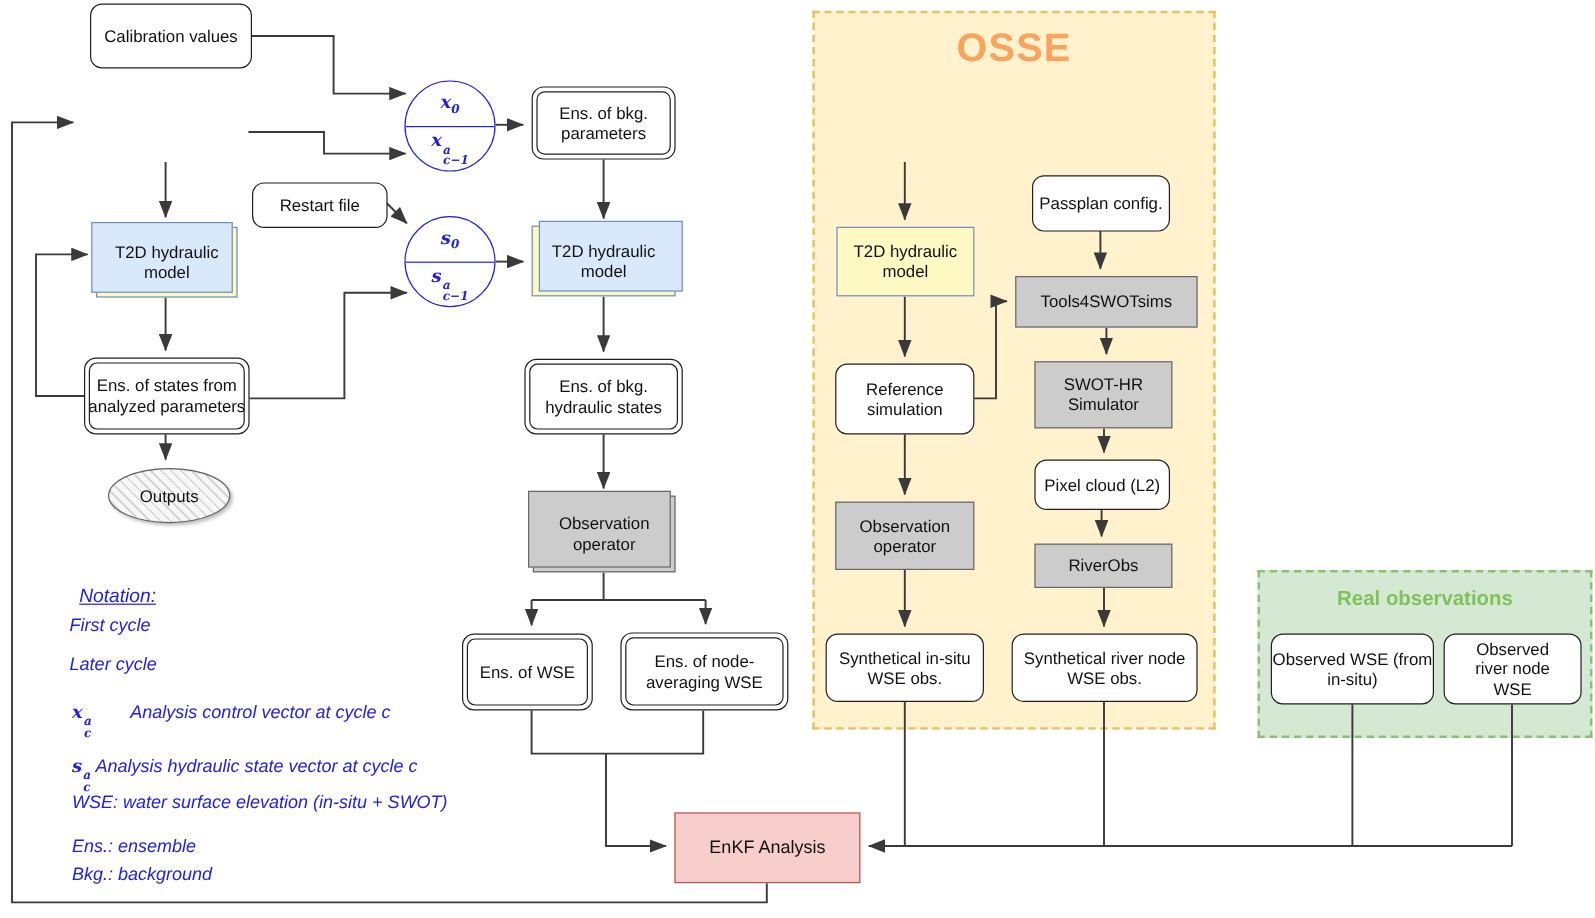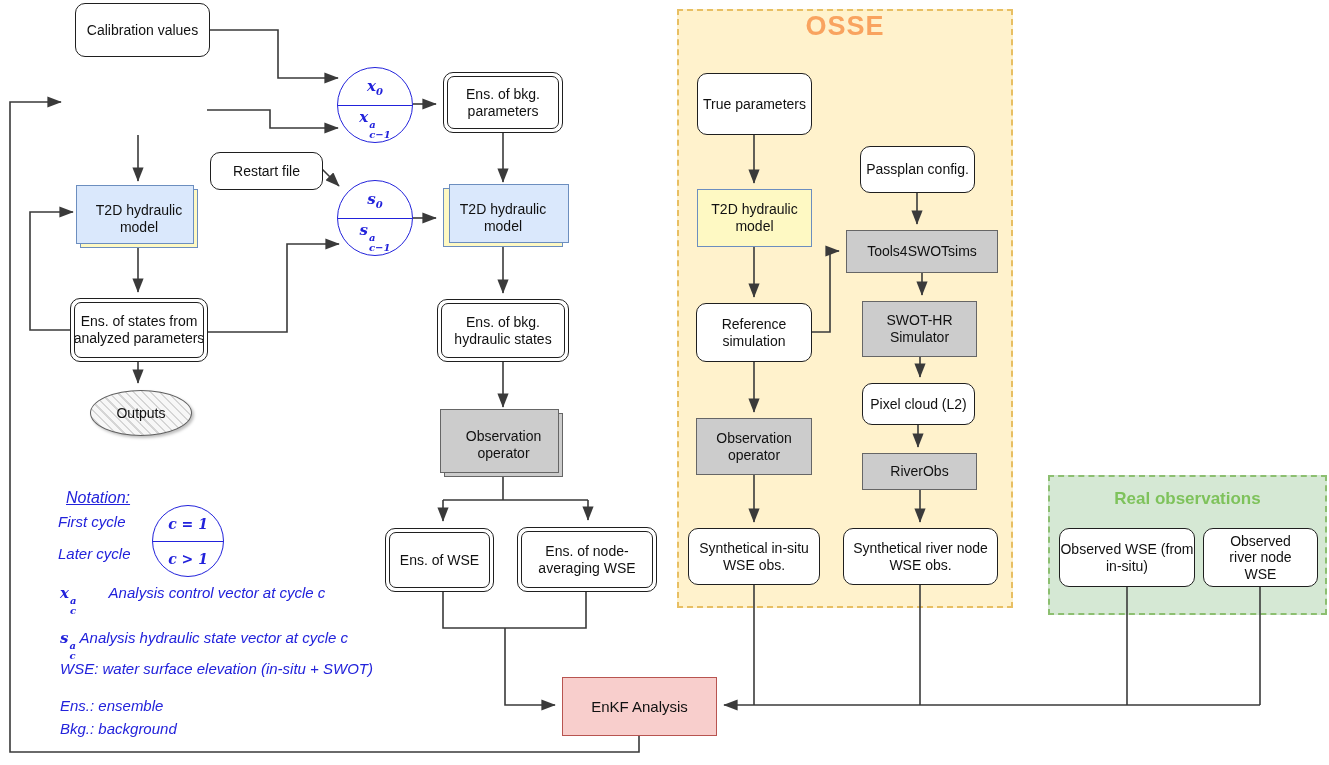--- a/index.html
+++ b/index.html
@@ -4,21 +4,21 @@
 <style>
   html,body{margin:0;padding:0;background:#fff;}
   #canvas{
     position:relative;width:1329px;height:765px;background:#ffffff;overflow:hidden;
     font-family:"Liberation Sans","DejaVu Sans",sans-serif;color:#111;
   }
   .panel{position:absolute;z-index:0;box-sizing:border-box;}
   .panel.osse{background:#FFF2CC;border:2px dashed #E8BF63;}
   .panel.realobs{background:#D5E8D4;border:2px dashed #8CBF70;}
   .panel-title{position:absolute;width:100%;text-align:center;font-weight:bold;}
-  .panel.osse .panel-title{top:0;font-size:27px;color:#F9A35F;letter-spacing:1px;}
+  .panel.osse .panel-title{top:10px;font-size:33px;color:#F9A35F;letter-spacing:1px;}
   .panel.realobs .panel-title{top:12px;font-size:17px;color:#7EC25B;}
   svg.wires{position:absolute;left:0;top:0;z-index:1;}
   .node{
     position:absolute;z-index:2;box-sizing:border-box;display:flex;align-items:center;justify-content:center;
     text-align:center;font-size:14px;line-height:1.18;background:#fff;border:1.5px solid #1f1f1f;
   }
   .rounded{border-radius:10px;}
   .double{border-radius:10px;}
   .double::after{content:"";position:absolute;inset:3px;border:1.3px solid #1f1f1f;border-radius:7px;pointer-events:none;}
   .stack{--bg:#fff;--bc:#1f1f1f;}
@@ -172,23 +172,20 @@
     </div>
 
   <div class="node double" style="left:517px;top:527px;width:140px;height:65px">
     <span>Ens. of node-averaging WSE</span>
     </div>
 
   <div class="node pink" style="left:562px;top:677px;width:155px;height:59px">
     <span>EnKF Analysis</span>
     </div>
 
-  <div class="node rounded" style="left:697px;top:73px;width:115px;height:62px">
-    <span>True parameters</span>
-    </div>
 
   <div class="node blue" style="left:697px;top:189px;width:115px;height:58px">
     <span>T2D hydraulic model</span>
     </div>
 
   <div class="node rounded" style="left:696px;top:303px;width:116px;height:59px">
     <span>Reference simulation</span>
     </div>
 
   <div class="node gray" style="left:696px;top:418px;width:116px;height:57px">
@@ -228,25 +225,20 @@
     </div>
 
   <div class="node rounded" style="left:1203px;top:528px;width:115px;height:59px;padding:0 22px">
     <span>Observed river node WSE</span>
     </div>
 
   <div class="note head" style="left:66px;top:489px">Notation:</div>
   <div class="note" style="left:58px;top:513px">First cycle</div>
   <div class="note" style="left:58px;top:545px">Later cycle</div>
 
-  <div class="bcircle ncircle" style="left:152px;top:505px;width:72px;height:72px">
-    <div class="bc-top">c = 1</div>
-    <div class="bc-line"></div>
-    <div class="bc-bot">c &gt; 1</div>
-  </div>
 
   <div class="note" style="left:60px;top:584px">
     <span class="msym"><span>x</span><span class="supsub">
           <span class="ss">a</span>
           <span class="ss">c</span>
         </span></span>
     <span style="margin-left:28px">Analysis control vector at cycle c</span>
   </div>
   <div class="note" style="left:60px;top:629px">
     <span class="msym"><span>s</span><span class="supsub">

